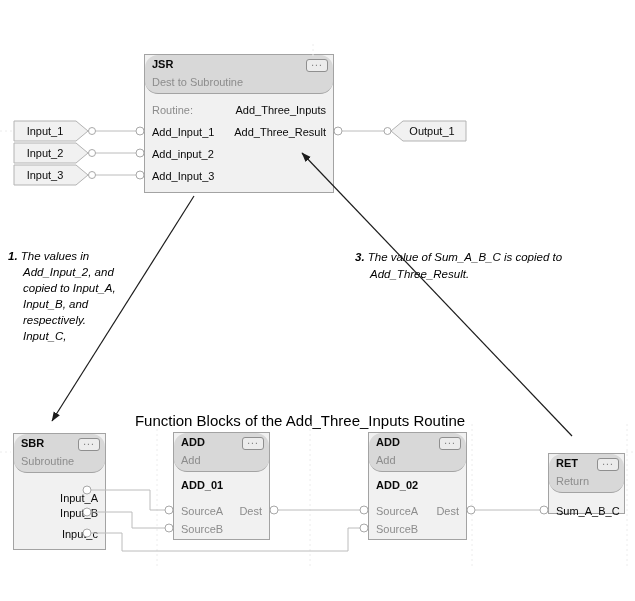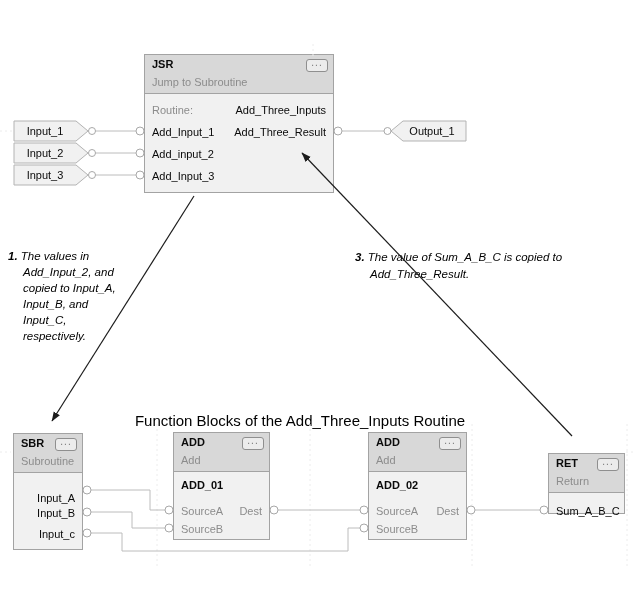--- a/index.html
+++ b/index.html
@@ -3,21 +3,21 @@
 <meta charset="utf-8">
 <style>
   html,body{margin:0;padding:0;background:#fff;}
   .stage{position:relative;width:635px;height:601px;background:#fff;overflow:hidden;
          font-family:"Liberation Sans",sans-serif;color:#111;}
   .title{position:absolute;font-size:15px;color:#000;text-align:center;white-space:nowrap;}
   .fblock{position:absolute;background:var(--block-body-bg,#f1f1f1);
           border:1px solid var(--block-border,#a3a3a3);box-sizing:border-box;z-index:1;}
   .fb-header{position:absolute;left:0;right:0;top:0;height:38px;
              background:var(--block-header-bg,#d8d8d8);
-             border-bottom:1px solid var(--block-border,#a3a3a3);}
+             border-bottom:1px solid var(--block-border,#a3a3a3);border-radius:13px;}
   .fb-title{position:absolute;left:7px;top:3px;font-size:11px;font-weight:bold;color:#0a0a0a;}
   .fb-btn{position:absolute;right:5px;top:4px;width:20px;height:11px;border:1px solid #8f8f8f;
           border-radius:3px;background:#ececec;color:#777;font-size:10px;line-height:6px;
           text-align:center;letter-spacing:1px;}
   .fb-sub{position:absolute;left:7px;top:21px;font-size:11px;color:var(--muted-text,#8c8c8c);white-space:nowrap;}
   .row{position:absolute;font-size:11px;line-height:14px;height:14px;white-space:nowrap;color:#0a0a0a;}
   .row.muted{color:var(--muted-text,#8c8c8c);}
   .row.l{left:7px;}
   .row.r{right:7px;text-align:right;}
   .note{position:absolute;font-size:11.5px;font-style:italic;line-height:16px;color:#000;margin-top:32px;}
@@ -38,31 +38,31 @@
 <body>
 
 <div class="stage">
 
   <div class="title" style="left:120px;top:412px;width:360px;">Function Blocks of the Add_Three_Inputs Routine</div>
 
   <div class="fblock" style="left:144px;top:54px;width:190px;height:139px;">
     <div class="fb-header">
       <span class="fb-title">JSR</span>
       <span class="fb-btn">...</span>
-      <div class="fb-sub">Jump to Subroutine</div>
+      <div class="fb-sub">Dest to Subroutine</div>
     </div>
     <div class="row muted l" style="top:48px;">Routine:</div>
     <div class="row r" style="top:48px;">Add_Three_Inputs</div>
     <div class="row l" style="top:70px;">Add_Input_1</div>
     <div class="row r" style="top:70px;">Add_Three_Result</div>
     <div class="row l" style="top:92px;">Add_input_2</div>
     <div class="row l" style="top:114px;">Add_Input_3</div>
   </div>
 
-  <div class="fblock" style="left:13px;top:433px;width:70px;height:117px;">
+  <div class="fblock" style="left:13px;top:433px;width:93px;height:117px;">
     <div class="fb-header">
       <span class="fb-title">SBR</span>
       <span class="fb-btn">...</span>
       <div class="fb-sub">Subroutine</div>
     </div>
     <div class="row r" style="top:57px;">Input_A</div>
     <div class="row r" style="top:72px;">Input_B</div>
     <div class="row r" style="top:93px;">Input_c</div>
   </div>
 
@@ -98,22 +98,22 @@
     </div>
     <div class="row l" style="top:50px;">Sum_A_B_C</div>
   </div>
 
   <div class="note" style="left:8px;top:216px;width:150px;">
     <div><span class="num">1.</span>
       <span>The values in</span></div>
     <div class="hang">Add_Input_2, and</div>
     <div class="hang">copied to Input_A,</div>
     <div class="hang">Input_B, and</div>
+    <div class="hang">respectively.</div>
     <div class="hang">Input_C,</div>
-    <div class="hang">respectively.</div>
   </div>
 
   <div class="note" style="left:355px;top:217px;width:270px;line-height:17px;">
     <div><span class="num">3.</span>
       <span>The value of Sum_A_B_C is copied to</span></div>
     <div class="hang">Add_Three_Result.</div>
   </div>
 
 
   <svg class="overlay" width="635" height="601" viewBox="0 0 635 601">

